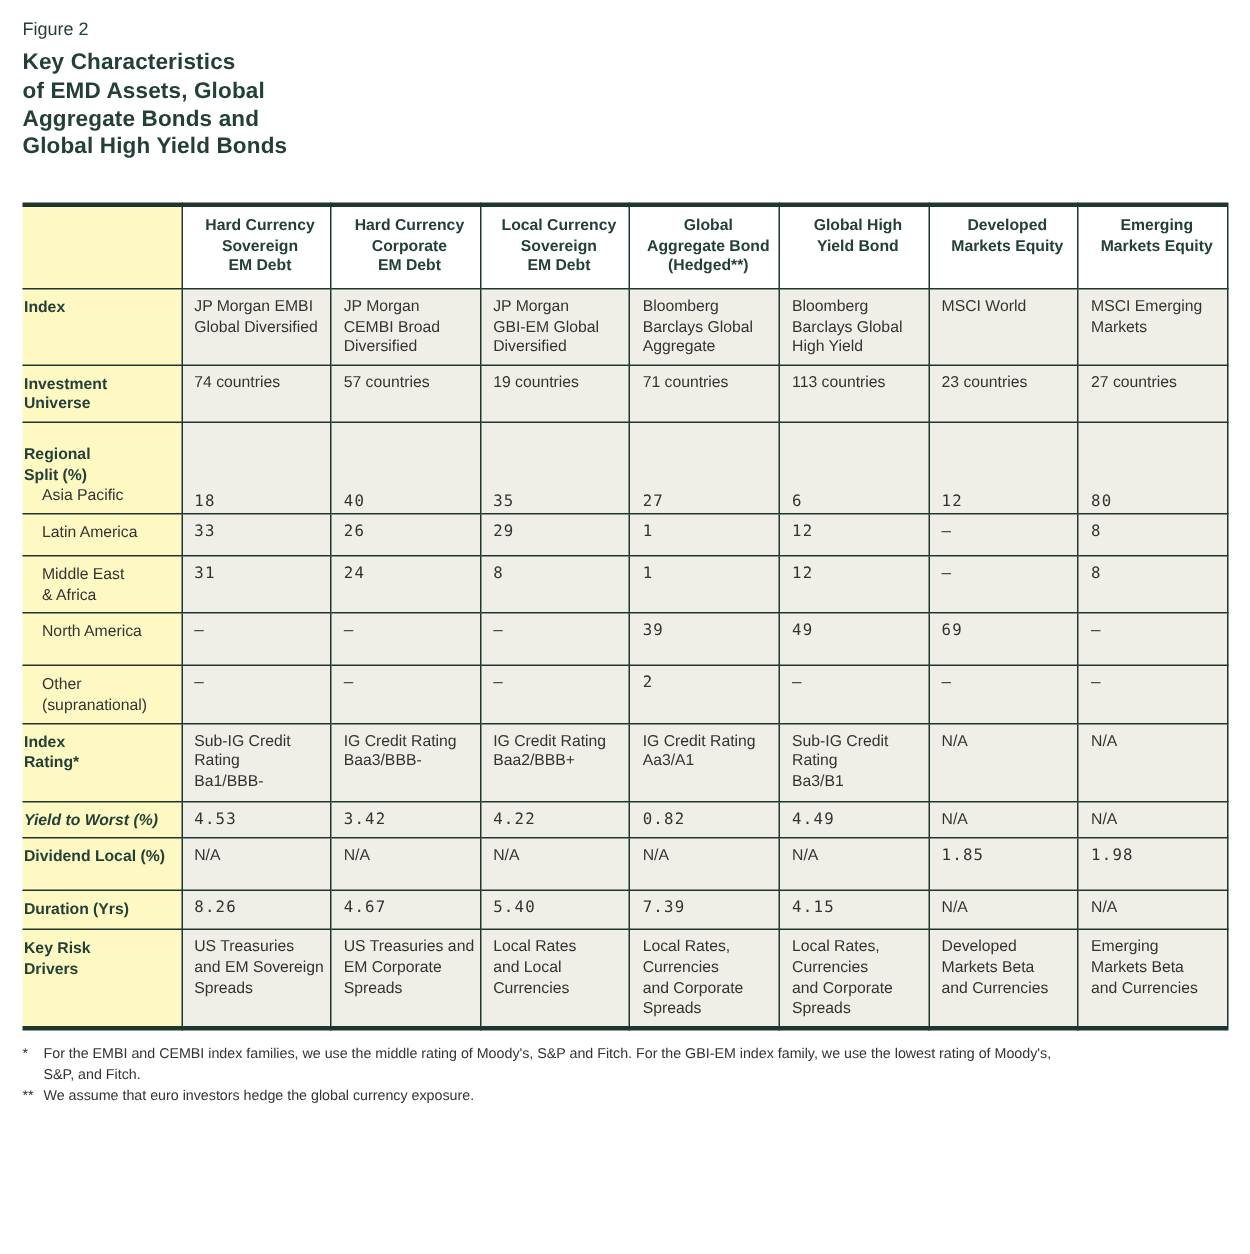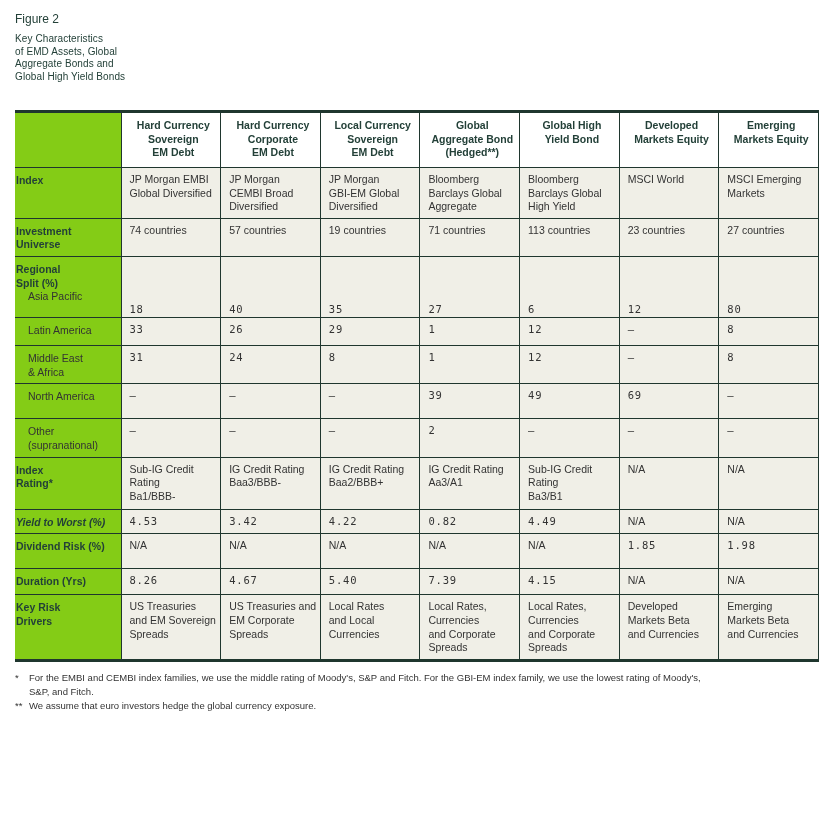--- a/index.html
+++ b/index.html
@@ -12,53 +12,53 @@
   html,body{margin:0;padding:0;}
   body{
     width:833px;height:836px;background:#ffffff;
     font-family:"Liberation Sans",sans-serif;
     color:var(--text);
   }
   .page{padding:10px 14px 0 15px;}
 
   .fig-label{font-size:12px;color:var(--teal);margin:2px 0 7px 0;}
   .fig-title{
-    font-size:10px;font-weight:normal;color:var(--teal);
+    font-size:15px;font-weight:bold;color:var(--teal);
     line-height:1.25;white-space:pre-line;letter-spacing:.1px;
   }
 
   table.char-table{
     border-collapse:collapse;table-layout:fixed;width:804px;
     margin-top:27px;
     border-top:3px solid var(--border);
     border-bottom:3px solid var(--border);
   }
   th,td{border:1px solid var(--border);vertical-align:top;}
   thead th{
     background:#ffffff;color:var(--teal);
     font-size:10.5px;font-weight:bold;text-align:center;
     padding:6px 3px 7px 8px;line-height:1.3;white-space:pre-line;
     border-top:none;
   }
-  th.corner,td.label-cell{border-left:none;background:#84cc16;}
+  th.corner,td.label-cell{border-left:none;background:#fef9c3;}
   td.label-cell{
     color:var(--teal);font-weight:bold;font-size:10.5px;
     padding:6px 3px 4px 1px;line-height:1.3;white-space:pre-line;
   }
   td.label-cell.indent{padding-left:13px;font-weight:normal;color:var(--text);}
   td.data-cell{
     background:var(--cellbg);font-size:10.5px;color:var(--text);
     padding:5px 3px 4px 8px;line-height:1.3;white-space:pre-line;
   }
   td.mono{
     font-family:"DejaVu Sans Mono",monospace;
     font-size:10.5px;letter-spacing:.8px;
   }
   td.vbottom{vertical-align:bottom;padding-bottom:0;}
-  .label-stack{display:flex;flex-direction:column;justify-content:flex-start;min-height:50px;}
+  .label-stack{display:flex;flex-direction:column;justify-content:flex-end;min-height:50px;}
   .label-stack .sub-in{font-weight:normal;color:var(--text);padding-left:12px;}
 
   .footnotes{margin-top:9px;font-size:9.5px;color:var(--text);line-height:1.5;}
   .footnote{display:flex;}
   .fn-marker{width:14px;flex:none;}
   .fn-text{flex:1;white-space:pre-line;}
 </style>
 </head>
 <body>
 
@@ -211,21 +211,21 @@
           <td class="label-cell" style="height: 22px; font-style: italic;">Yield to Worst (%)</td>
           <td class="data-cell mono">4.53</td>
           <td class="data-cell mono">3.42</td>
           <td class="data-cell mono">4.22</td>
           <td class="data-cell mono">0.82</td>
           <td class="data-cell mono">4.49</td>
           <td class="data-cell">N/A</td>
           <td class="data-cell">N/A</td>
         </tr>
         <tr>
-          <td class="label-cell" style="height: 35px;">Dividend Risk (%)</td>
+          <td class="label-cell" style="height: 35px;">Dividend Local (%)</td>
           <td class="data-cell">N/A</td>
           <td class="data-cell">N/A</td>
           <td class="data-cell">N/A</td>
           <td class="data-cell">N/A</td>
           <td class="data-cell">N/A</td>
           <td class="data-cell mono">1.85</td>
           <td class="data-cell mono">1.98</td>
         </tr>
         <tr>
           <td class="label-cell" style="height: 26px;">Duration (Yrs)</td>

